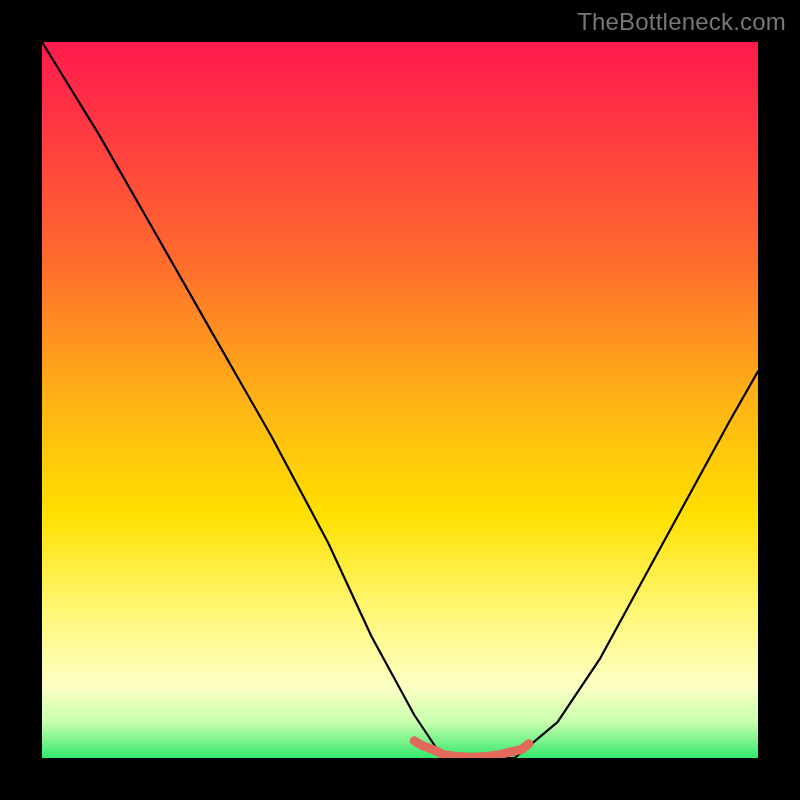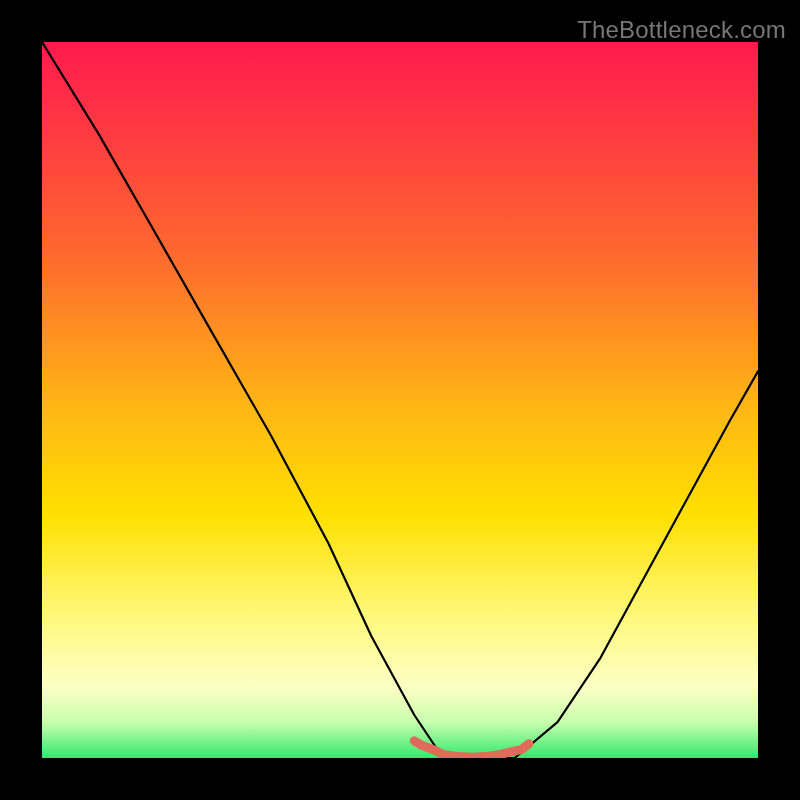--- a/index.html
+++ b/index.html
@@ -32,21 +32,21 @@
       #ffb316 50%,
       #ffe000 66%,
       #fff87a 80%,
       #fdffc4 90%,
       #c8ffad 95%,
       #33e86e 100%
     );
   }
   .watermark {
     position: absolute;
-    top: 16px;
+    top: 8px;
     right: 14px;
     color: #777;
     font-size: 24px;
     font-weight: 400;
     letter-spacing: 0.2px;
     user-select: none;
   }
   svg.curve {
     position: absolute;
     left: 0;

